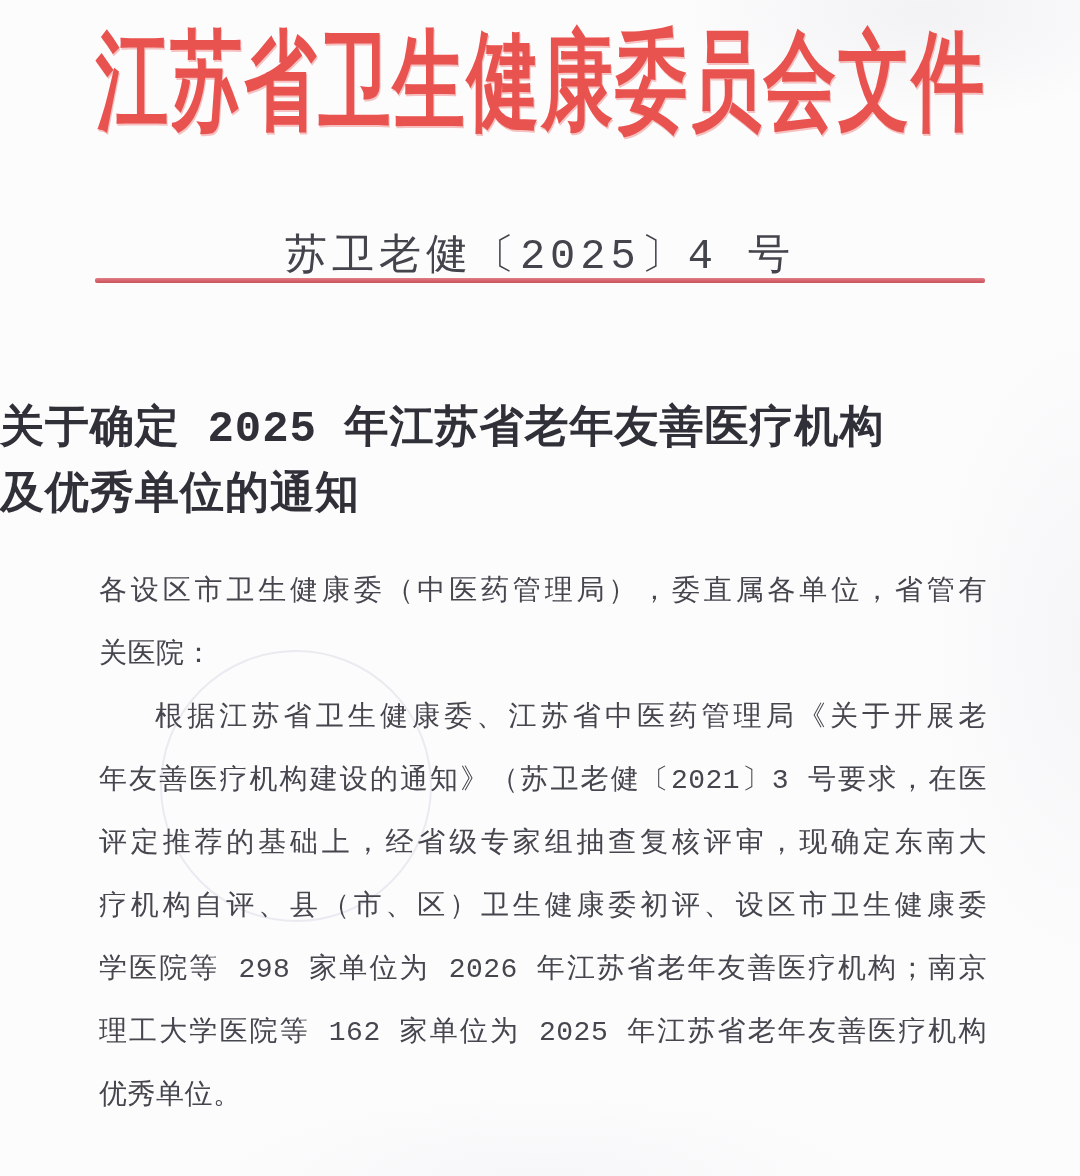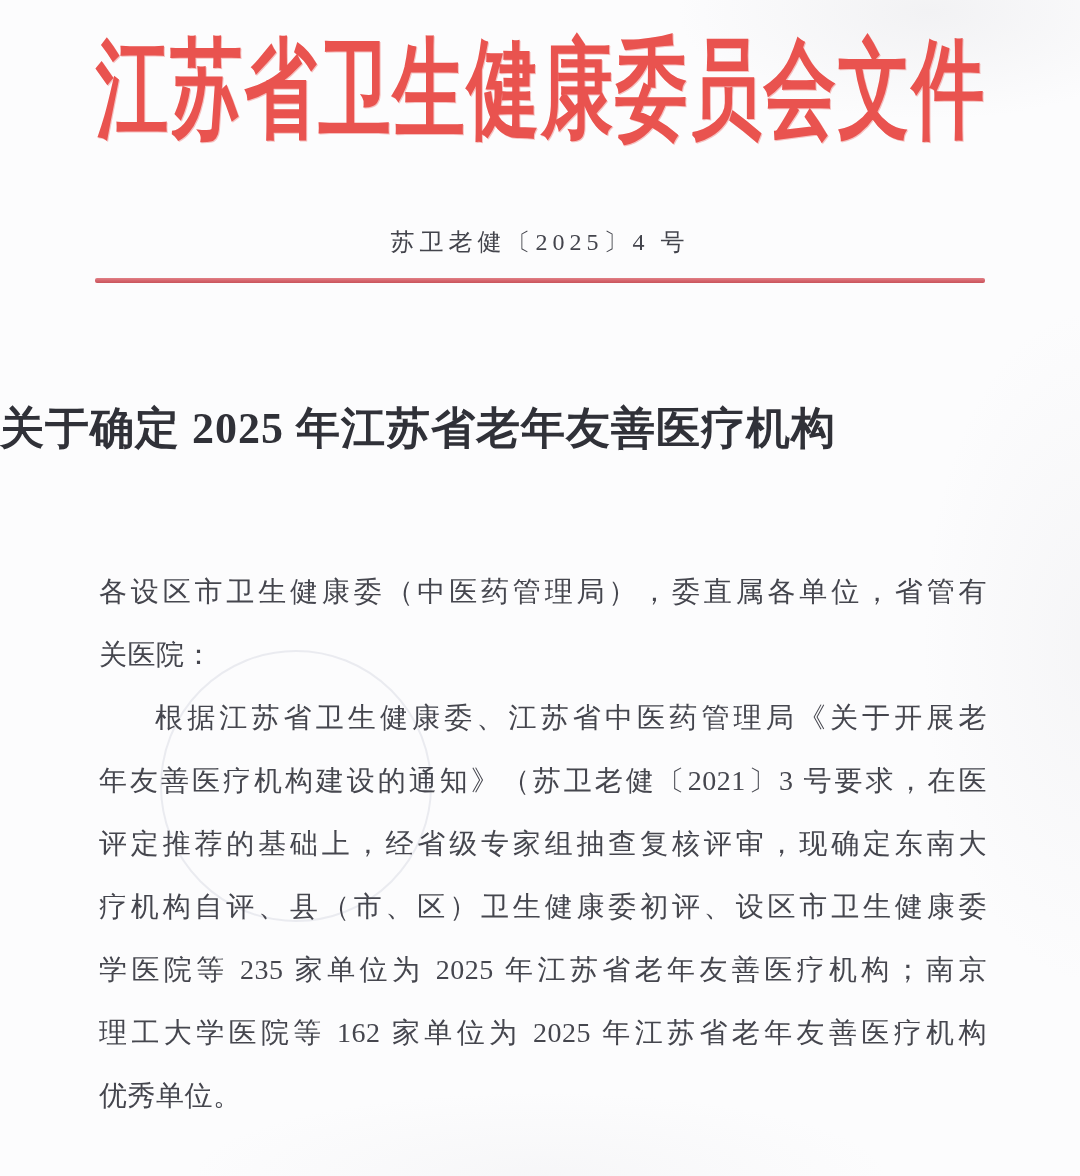--- a/index.html
+++ b/index.html
@@ -8,21 +8,21 @@
     --title-text: #303138;
     --body-text: #45464e;
   }
   * { margin: 0; padding: 0; box-sizing: border-box; }
   html, body { background: #ffffff; }
   .page {
     position: relative;
     width: 1080px;
     height: 1176px;
     overflow: hidden;
-    font-family: Liberation Serif, serif;
+    font-family: Liberation Mono, monospace;
     background:
       radial-gradient(ellipse 420px 180px at 86% 1%, rgba(190,190,196,0.16), transparent 60%),
       radial-gradient(ellipse 260px 520px at 101% 55%, rgba(198,198,204,0.12), transparent 65%),
       radial-gradient(ellipse 500px 120px at 50% 100%, rgba(198,198,204,0.10), transparent 70%),
       #fcfcfd;
   }
   .agency-title {
     position: absolute;
     left: 96px;
     top: 22px;
@@ -37,21 +37,21 @@
     transform-origin: top center;
     white-space: nowrap;
     text-shadow: 1px 1px 0 rgba(233,83,79,0.35);
   }
   .doc-number {
     position: absolute;
     left: 0;
     top: 226px;
     width: 1080px;
     text-align: center;
-    font-size: 24px;
+    font-size: 42px;
     letter-spacing: 5px;
     color: #43444c;
   }
   .red-rule {
     position: absolute;
     left: 95px;
     top: 278px;
     width: 890px;
     height: 5px;
     background: linear-gradient(to bottom, #e08086, var(--rule-red, #d5636b) 55%, #c8545c);
@@ -108,29 +108,30 @@
 <div class="page">
 
   <div class="agency-title">江苏省卫生健康委员会文件</div>
 
   <div class="doc-number">苏卫老健〔2025〕4 号</div>
 
   <div class="red-rule"></div>
 
   <div class="doc-title">
     <div>关于确定 2025 年江苏省老年友善医疗机构</div>
+    <div>及优秀单位的通知</div>
   </div>
 
   <div class="watermark-circle"></div>
 
   <div class="body-block">
     <div class="body-line">各设区市卫生健康委（中医药管理局），委直属各单位，省管有</div>
     <div class="body-line short">关医院：</div>
     <div class="body-line indent">根据江苏省卫生健康委、江苏省中医药管理局《关于开展老</div>
     <div class="body-line">年友善医疗机构建设的通知》（苏卫老健〔2021〕3 号要求，在医</div>
     <div class="body-line">评定推荐的基础上，经省级专家组抽查复核评审，现确定东南大</div>
     <div class="body-line">疗机构自评、县（市、区）卫生健康委初评、设区市卫生健康委</div>
-    <div class="body-line">学医院等 235 家单位为 2025 年江苏省老年友善医疗机构；南京</div>
+    <div class="body-line">学医院等 298 家单位为 2026 年江苏省老年友善医疗机构；南京</div>
     <div class="body-line">理工大学医院等 162 家单位为 2025 年江苏省老年友善医疗机构</div>
     <div class="body-line short">优秀单位。</div>
   </div>
 
 </div>
 
 </body></html>

